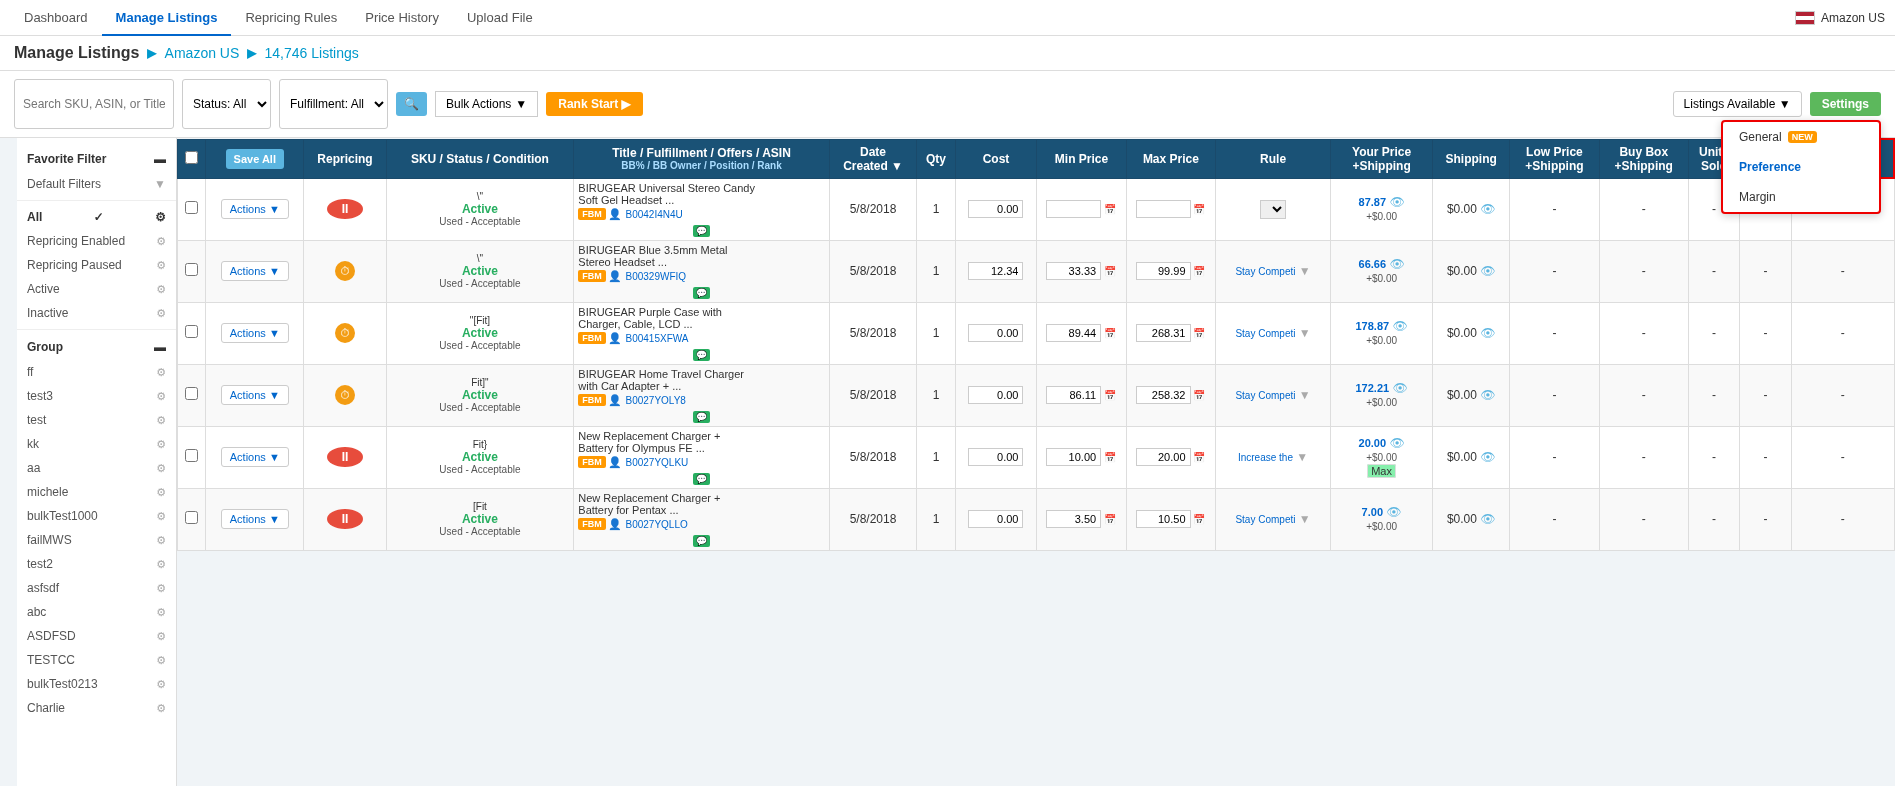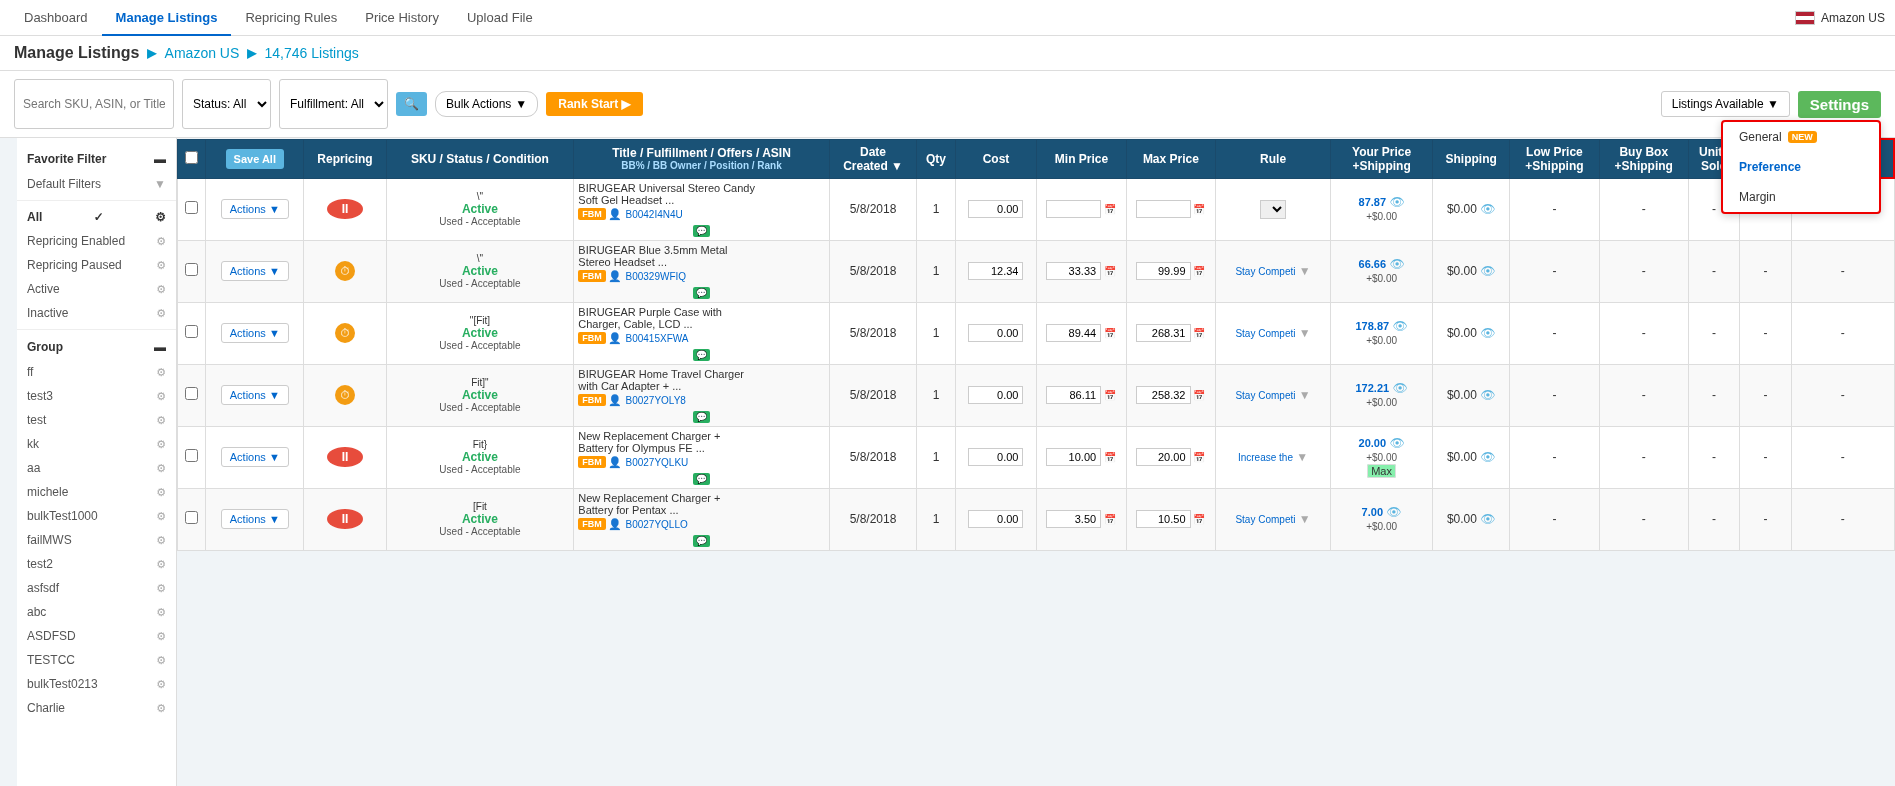--- a/index.html
+++ b/index.html
@@ -16,24 +16,24 @@
     .page-header { padding: 8px 14px; background: #fff; border-bottom: 1px solid #ddd; display: flex; align-items: center; gap: 8px; }
     .page-header h1 { font-size: 16px; font-weight: bold; color: #333; }
     .breadcrumb-arrow { color: #0099cc; font-weight: bold; }
     .breadcrumb-sub { color: #0099cc; font-size: 14px; }
 
     
     .toolbar { padding: 8px 14px; background: #fff; border-bottom: 1px solid #ddd; display: flex; align-items: center; gap: 8px; }
     .search-input { border: 1px solid #ccc; padding: 17px 8px; border-radius: 3px; width: 160px; font-size: 12px; }
     .status-select { border: 1px solid #ccc; padding: 16px 6px; border-radius: 3px; font-size: 12px; background: #fff; }
     .search-btn { background: #5bb5e0; border: none; color: #fff; padding: 5px 8px; border-radius: 3px; cursor: pointer; }
-    .bulk-actions-btn { background: #fff; border: 1px solid #ccc; padding: 5px 10px; border-radius: 11px; cursor: pointer; font-size: 12px; display: flex; align-items: center; gap: 4px; }
+    .bulk-actions-btn { background: #fff; border: 1px solid #ccc; padding: 5px 10px; border-radius: 0; cursor: pointer; font-size: 12px; display: flex; align-items: center; gap: 4px; }
     .quick-start-btn { background: #ff9900; border: none; color: #fff; padding: 5px 12px; border-radius: 3px; cursor: pointer; font-size: 12px; font-weight: bold; }
     .listings-available-btn { background: #fff; border: 1px solid #ccc; padding: 5px 10px; border-radius: 3px; cursor: pointer; font-size: 12px; margin-left: auto; }
-    .settings-btn { background: #5cb85c; border: none; color: #fff; padding: 5px 12px; border-radius: 3px; cursor: pointer; font-size: 15px; font-weight: bold; }
+    .settings-btn { background: #5cb85c; border: none; color: #fff; padding: 5px 12px; border-radius: 3px; cursor: pointer; font-size: 12px; font-weight: bold; }
 
     
     .settings-dropdown { position: absolute; right: 14px; top: 120px; background: #fff; border: 2px solid #e00; border-radius: 4px; z-index: 100; min-width: 160px; box-shadow: 0 2px 8px rgba(0,0,0,0.2); }
     .settings-dropdown .dd-item { padding: 8px 16px; cursor: pointer; display: flex; align-items: center; gap: 6px; }
     .settings-dropdown .dd-item.active { color: #0066cc; font-weight: bold; }
     .new-badge { background: #ff9900; color: #fff; font-size: 9px; padding: 1px 4px; border-radius: 3px; font-weight: bold; }
 
     
     .main-layout { display: flex; height: calc(786px - 36px - 40px - 44px); padding-left: 17px; }
 

